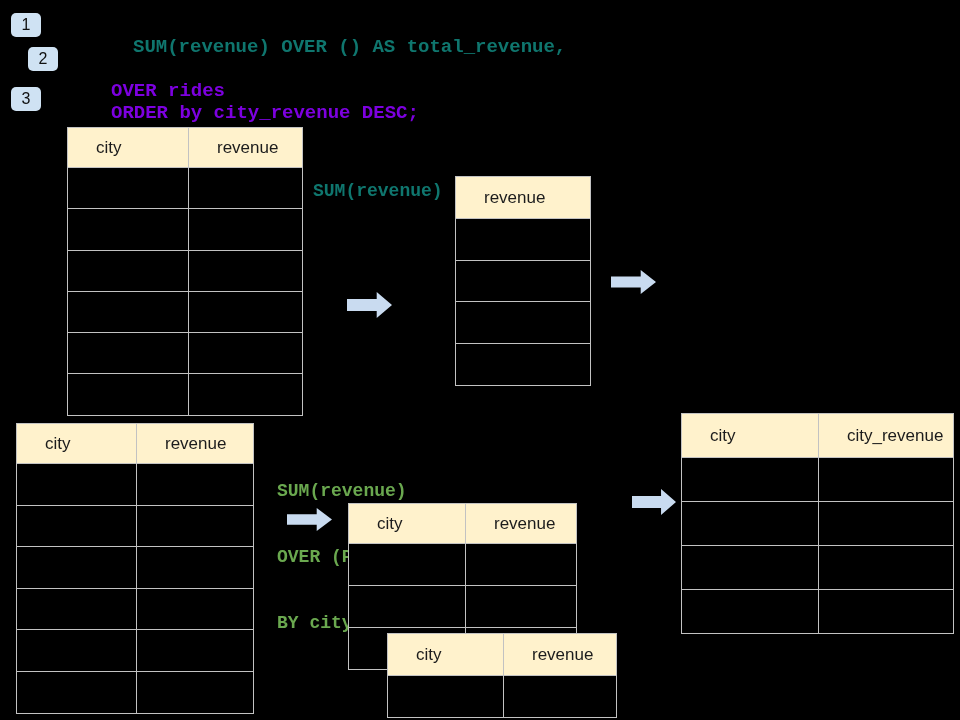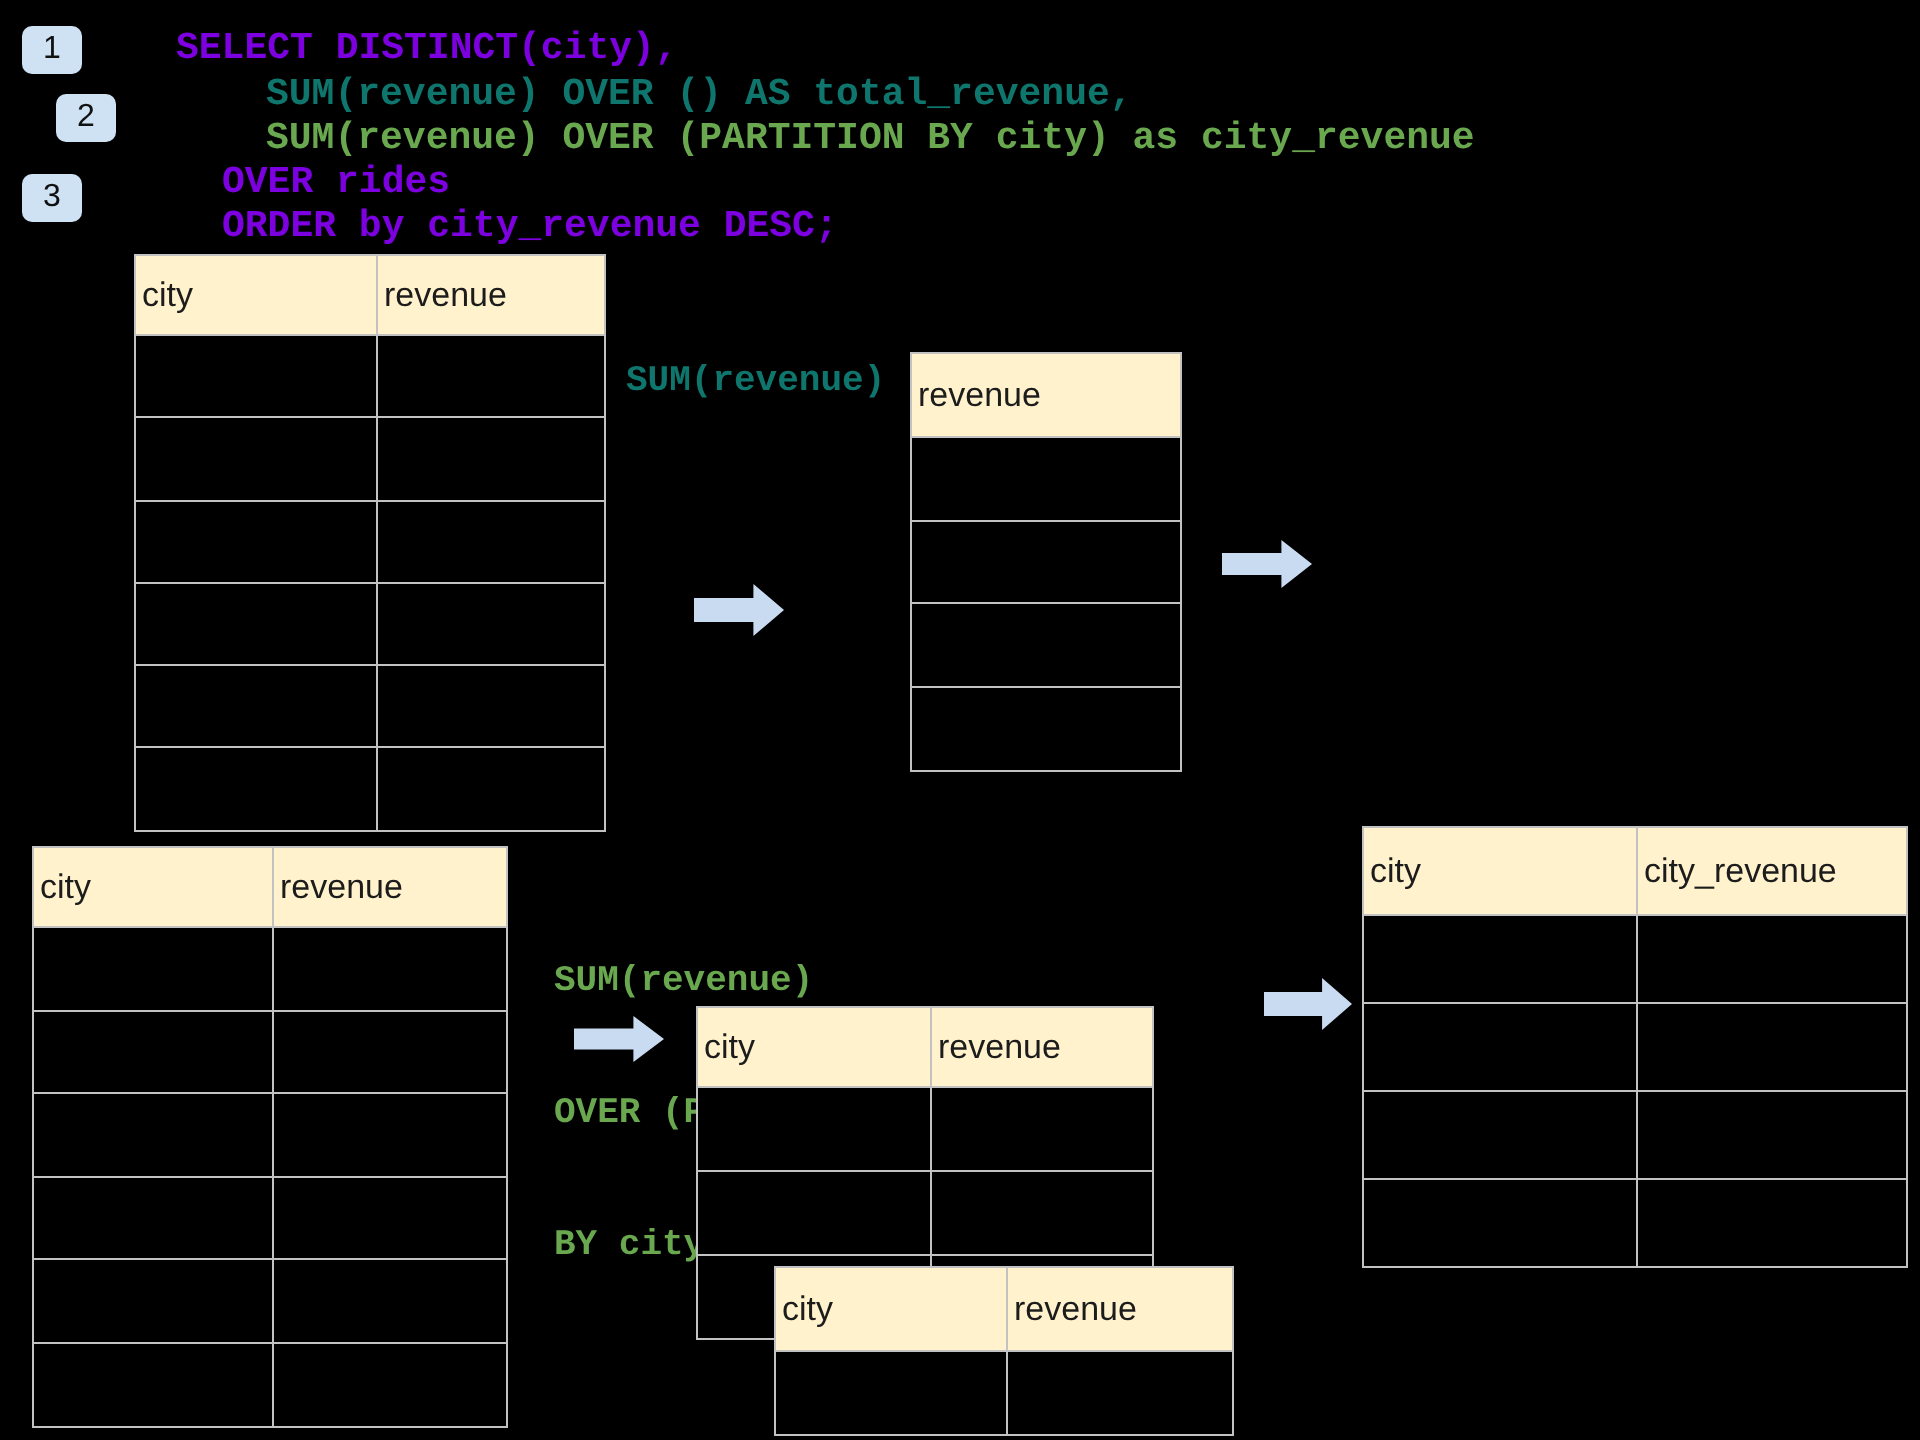--- a/index.html
+++ b/index.html
@@ -62,21 +62,21 @@
   .tbl-row {
     display: grid;
     grid-template-columns: var(--cols);
     border-top: 1px solid #c2c2c2;
     box-sizing: border-box;
   }
   .cell {
     box-sizing: border-box;
     display: flex;
     align-items: center;
-    padding-left: 3px;
+    padding-left: 28px;
     overflow: hidden;
     text-align: center;
   }
   .cell + .cell { border-left: 1px solid #c2c2c2; }
   .tbl-head .cell {
     font-size: 17px;
     color: #1c1c1c;
     font-family: "Liberation Sans", sans-serif;
   }
 
@@ -89,23 +89,21 @@
 </style>
 </head>
 <body>
 
 <div id="canvas">
 
   <div class="badge" style="left:11px; top:13px;">1</div>
   <div class="badge" style="left:28px; top:47px;">2</div>
   <div class="badge" style="left:11px; top:87px;">3</div>
 
-  <div class="sql-line c-purple" style="left:88px;  top:13px;">SELECT DISTINCT(city),</div>
   <div class="sql-line c-red" style="left:133px; top:36px;">SUM(revenue) OVER () AS total_revenue,</div>
-  <div class="sql-line c-green" style="left:133px; top:58px;">SUM(revenue) OVER (PARTITION BY city) as city_revenue</div>
   <div class="sql-line c-purple" style="left:111px; top:80px;">OVER rides</div>
   <div class="sql-line c-purple" style="left:111px; top:102px;">ORDER by city_revenue DESC;</div>
 
   <div class="annotation small c-purple" style="left:752px; top:36px;">
   </div>
 
   <div class="annotation mid c-red" style="left:313px; top:136px;">
     <div>SUM(revenue)</div>
   </div>
 

